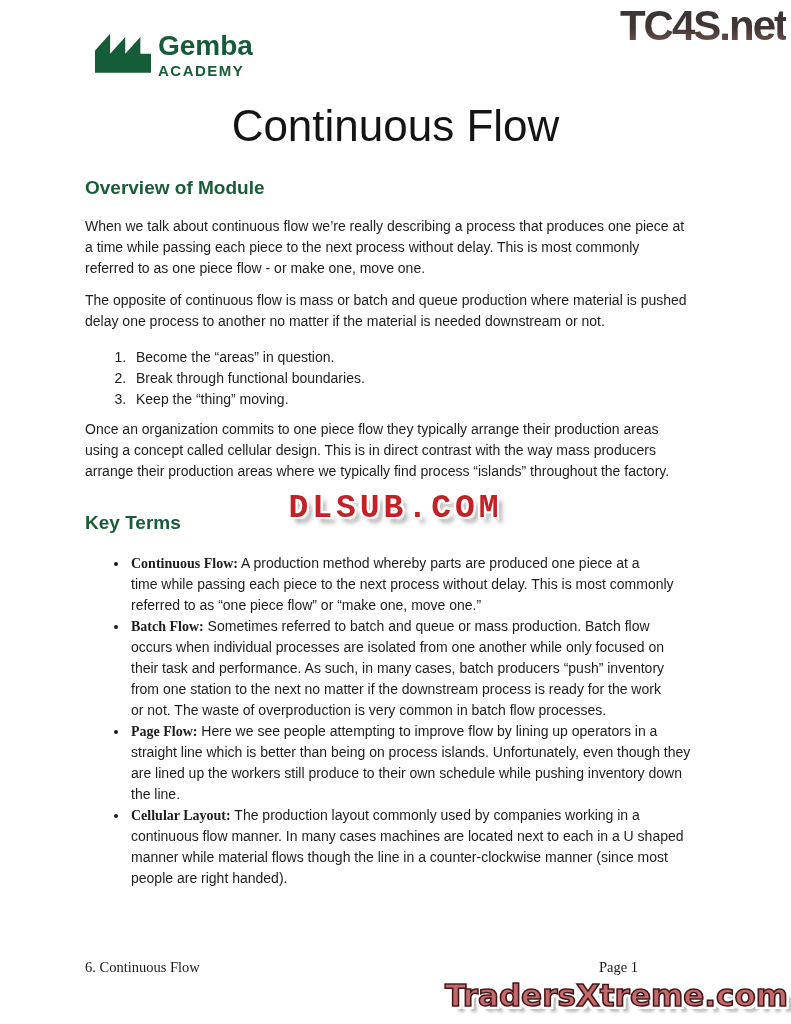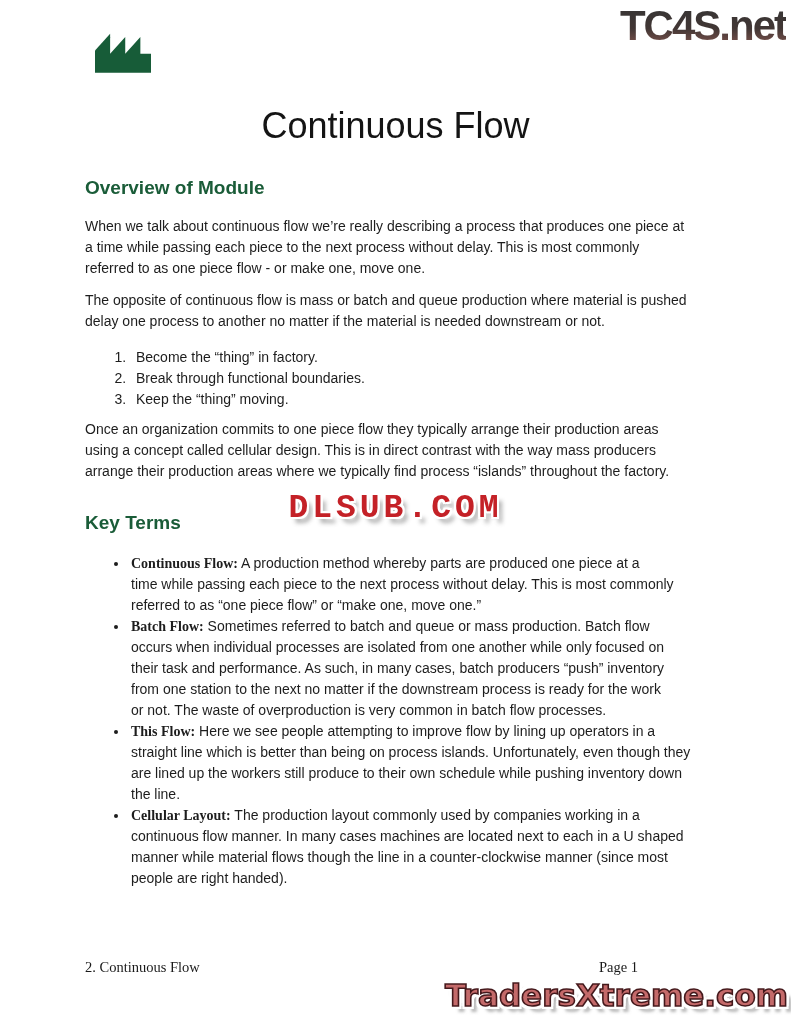--- a/index.html
+++ b/index.html
@@ -56,21 +56,21 @@
       -3px -3px 0 #fff, 3px -3px 0 #fff, -3px 3px 0 #fff, 3px 3px 0 #fff,
       -3px 0 0 #fff, 3px 0 0 #fff, 0 -3px 0 #fff, 0 3px 0 #fff,
       6px 6px 3px rgba(120,120,120,0.5);
   }
 
   
   .content { position: absolute; inset: 0; overflow: hidden; padding-right: 40px; }
 
   .doc-title {
     margin-top: 100px;
-    font-size: 36px; font-weight: 400; color: #141414;
+    font-size: 44px; font-weight: 400; color: #141414;
     text-align: center; line-height: 52px; letter-spacing: 0px;
     padding-right: 0; width: 791px;
   }
 
   h2.green-heading {
     margin: 25px 0 0 85px;
     font-size: 19px; font-weight: 700; color: #1a5c38;
     line-height: 22px;
   }
   h2.key-terms-heading { margin-top: 30px; }
@@ -113,65 +113,69 @@
 </head>
 <body>
 
 <div class="wm-tc4s">TC4S.net</div>
 
 <div class="logo">
   <svg class="logo-icon" viewBox="0 0 100 78" aria-hidden="true">
     <polygon fill="#175c38" points="0,78 0,44 27,14 27,44 54,14 54,44 81,14 81,44 100,44 100,78"></polygon>
     <polygon fill="#175c38" points="0,46 27,16 27,8 0,38"></polygon>
   </svg>
+  <div class="logo-text">
+    <span class="logo-name">Gemba</span>
+    <span class="logo-sub">ACADEMY</span>
+  </div>
 </div>
 
 <div class="content">
 
   <h1 class="doc-title">Continuous Flow</h1>
 
   <h2 class="green-heading">Overview of Module</h2>
 
   <p class="body-text para1">When we talk about continuous flow we’re really describing a process that produces one piece at
 a time while passing each piece to the next process without delay.  This is most commonly
 referred to as one piece flow - or make one, move one.</p>
   <p class="body-text para2">The opposite of continuous flow is mass or batch and queue production where material is pushed
 delay one process to another no matter if the material is needed downstream or not.</p>
 
   <ol class="steps">
-    <li><span>Become the “thing” in factory.</span></li>
+    <li><span>Become the “areas” in question.</span></li>
     <li><span>Break through functional boundaries.</span></li>
     <li><span>Keep the “thing” moving.</span></li>
   </ol>
 
   <p class="body-text para4">Once an organization commits to one piece flow they typically arrange their production areas
 using a concept called cellular design.  This is in direct contrast with the way mass producers
 arrange their production areas where we typically find process “islands” throughout the factory.</p>
 
   <h2 class="green-heading key-terms-heading">Key Terms</h2>
 
   <ul class="terms">
     <li><span class="term">Continuous Flow:</span><span> A production method whereby parts are produced one piece at a
 time while passing each piece to the next process without delay.  This is most commonly
 referred to as “one piece flow” or “make one, move one.”</span></li>
     <li><span class="term">Batch Flow:</span><span> Sometimes referred to batch and queue or mass production.  Batch flow
 occurs when individual processes are isolated from one another while only focused on
 their task and performance.  As such, in many cases, batch producers “push” inventory
 from one station to the next no matter if the downstream process is ready for the work
 or not.  The waste of overproduction is very common in batch flow processes.</span></li>
-    <li><span class="term">This Flow:</span><span> Here we see people attempting to improve flow by lining up operators in a
+    <li><span class="term">Page Flow:</span><span> Here we see people attempting to improve flow by lining up operators in a
 straight line which is better than being on process islands.  Unfortunately, even though they
 are lined up the workers still produce to their own schedule while pushing inventory down
 the line.</span></li>
     <li><span class="term">Cellular Layout:</span><span> The production layout commonly used by companies working in a
 continuous flow manner.  In many cases machines are located next to each in a U shaped
 manner while material flows though the line in a counter-clockwise manner (since most
 people are right handed).</span></li>
   </ul>
 
 </div>
 
 <div class="wm-dlsub">DLSUB.COM</div>
 
-<div class="footer-left">2. Continuous Flow</div>
+<div class="footer-left">6. Continuous Flow</div>
 <div class="footer-right">Page 1</div>
 
 <div class="wm-traders">TradersXtreme.com</div>
 
 </body></html>

